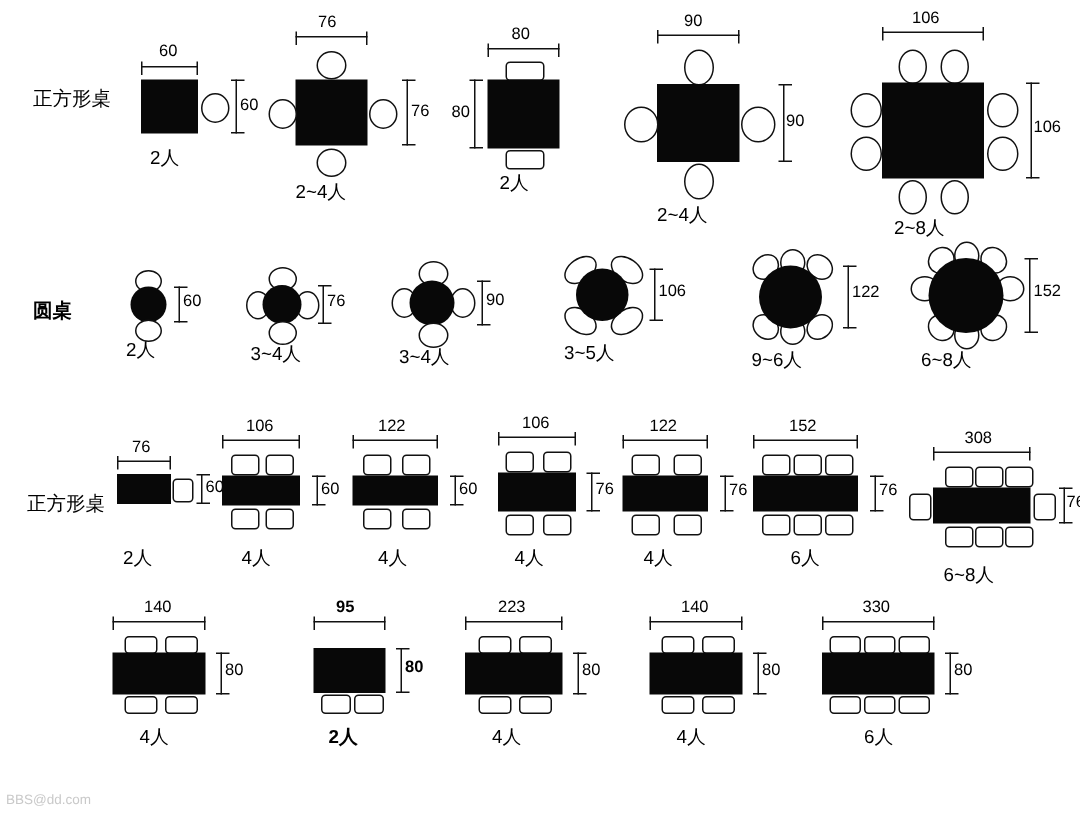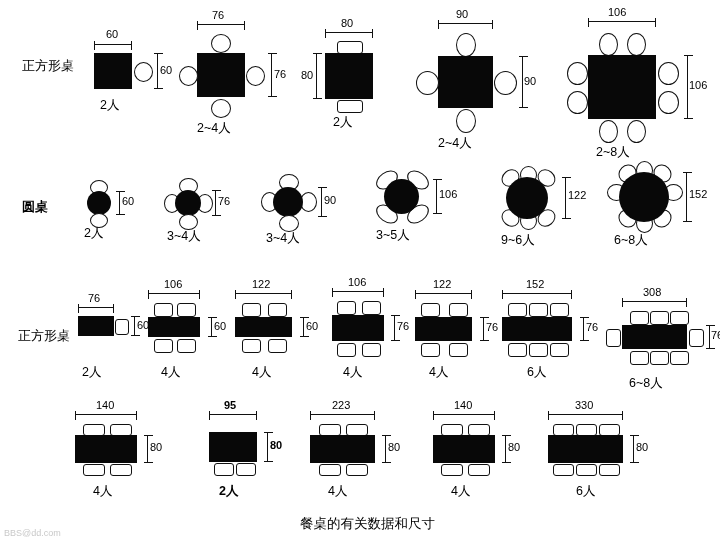--- a/index.html
+++ b/index.html
@@ -339,16 +339,15 @@
     <div class="abs chair-sq" style="left:63px;top:24px;width:19px;height:10px;"></div>
     <div class="abs tbl-rect" style="left:12px;top:35px;width:75px;height:28px;"></div>
     <div class="abs chair-sq" style="left:17px;top:64px;width:19px;height:10px;"></div>
     <div class="abs chair-sq" style="left:40px;top:64px;width:19px;height:10px;"></div>
     <div class="abs chair-sq" style="left:63px;top:64px;width:19px;height:10px;"></div>
     <div class="abs dim-v" style="left:97px;top:35px;height:28px;"></div>
     <div class="abs dim-num" style="left:100px;top:42px;">80</div>
     <div class="abs cap" style="left:40px;top:85px;">6人</div>
   </div>
 
-  <div class="abs footer-title" style="left:300px;top:515px;">餐桌的有关数据和尺寸</div>
   <div class="abs watermark" style="left:4px;top:528px;">BBS@dd.com</div>
 
 </div>
 
 </body></html>

